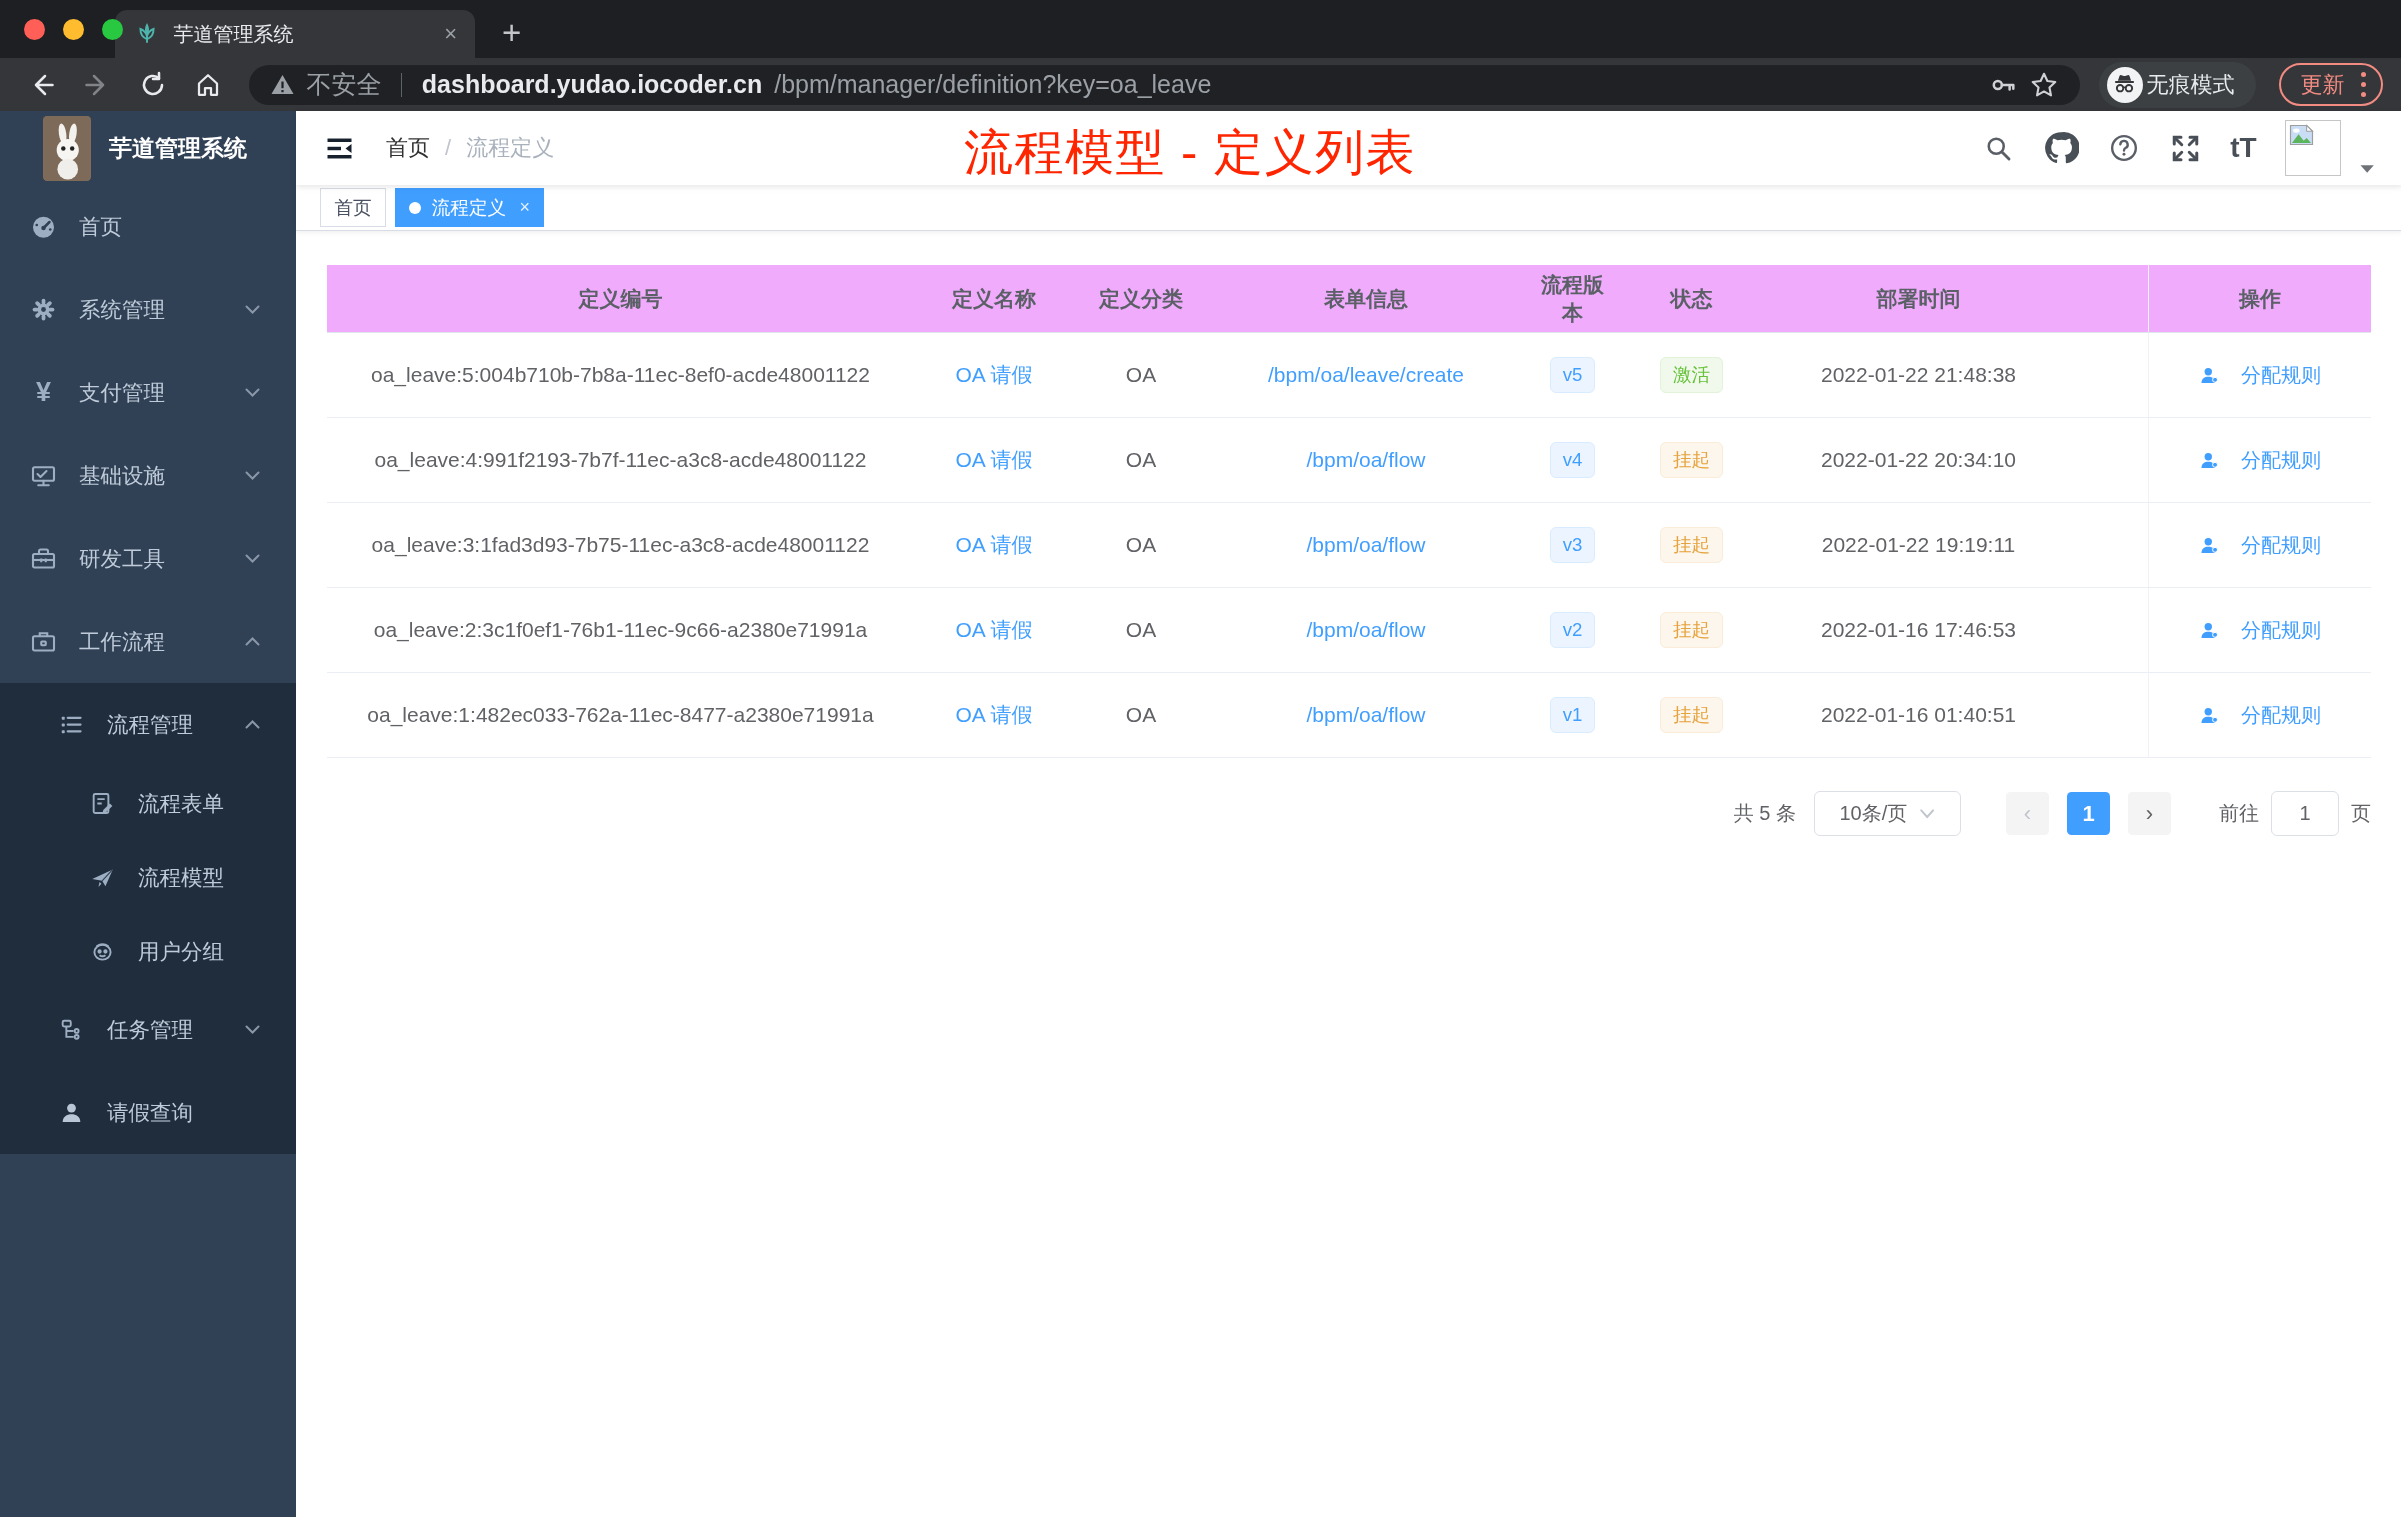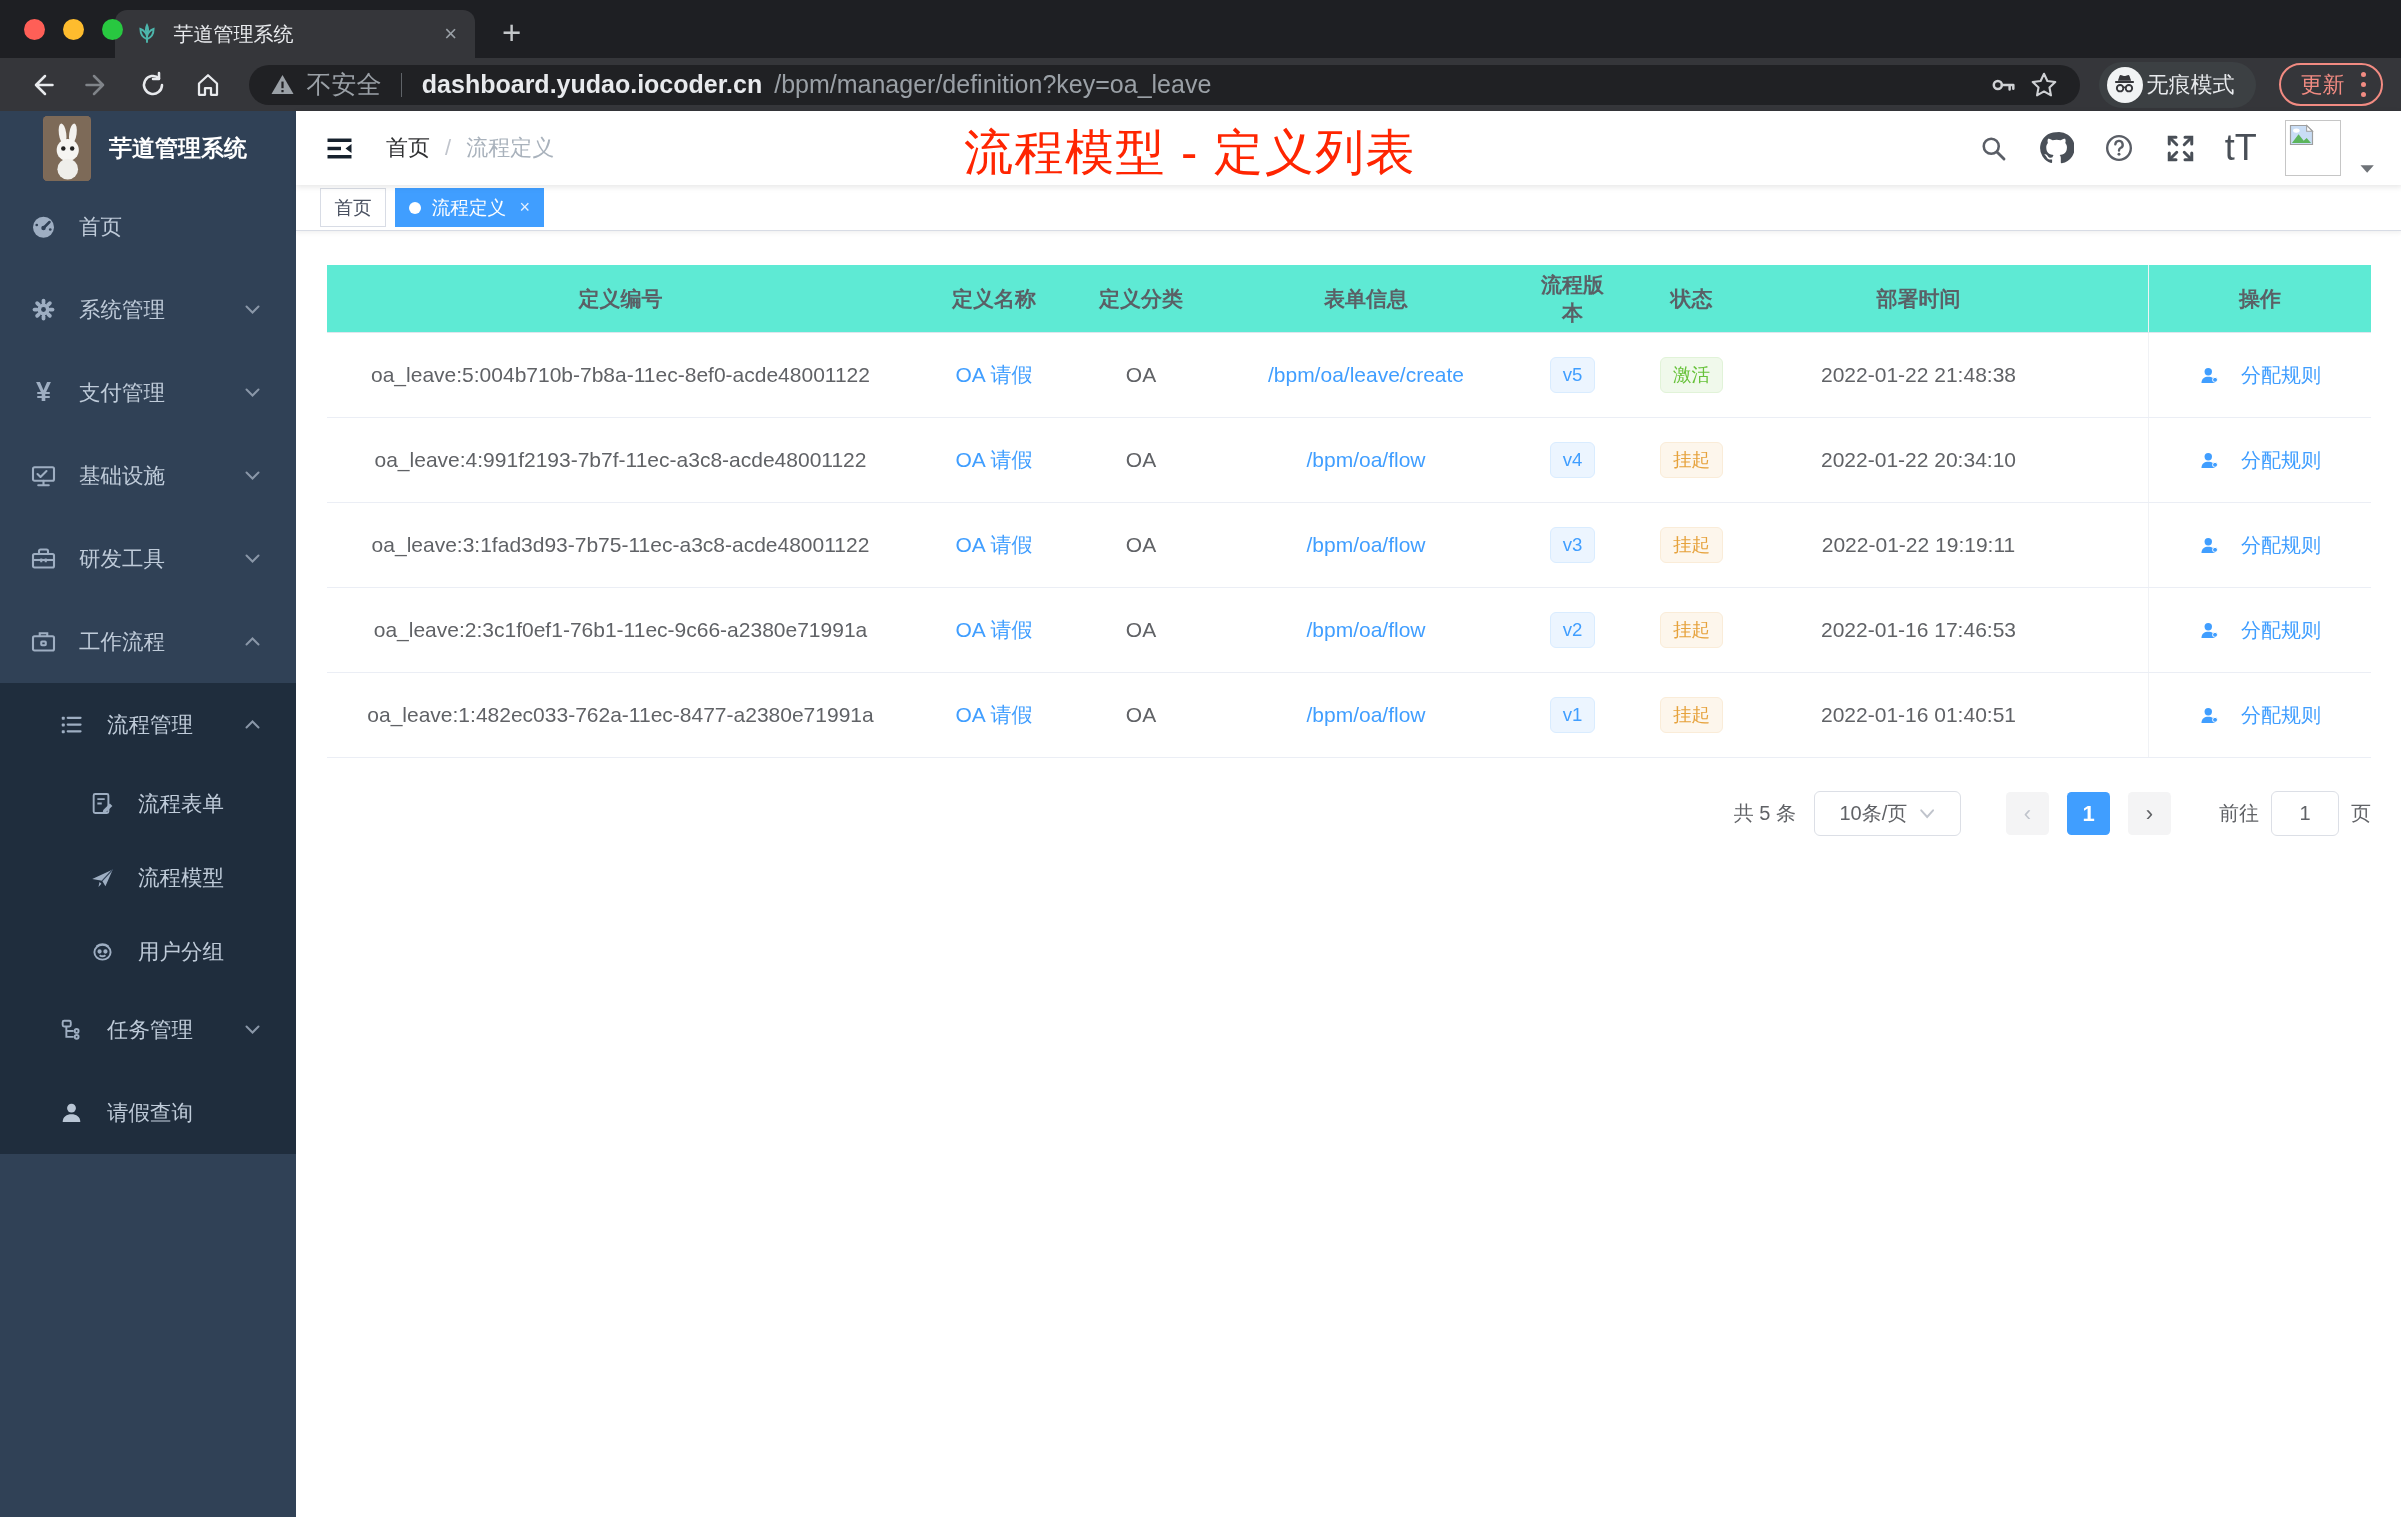--- a/index.html
+++ b/index.html
@@ -67,21 +67,21 @@
   .tag { height: 39px; display: flex; align-items: center; gap: 10.4px; padding: 0 13.4px;
     border: 1.5px solid #d8dce5; background: #fff; color: #495060; font-size: 18.6px; }
   .tag.active { background: #409eff; border-color: #409eff; color: #fff; }
   .tag-dot { width: 12px; height: 12px; background: #fff; border-radius: 50%; }
   .tag-x { font-size: 18px; opacity: .85; margin-left: 3px; }
 
   
   .content { padding: 34px 31px 0 31px; }
   .tbl { width: 2044px; font-size: 21px; color: #606266; }
   .trow { display: flex; align-items: center; height: 85px; border-bottom: 1.5px solid #ebeef5; background: #fff; }
-  .thead { height: 68px; background: #5eead4; border-bottom: 1.5px solid #dfe6ee; font-weight: 700; color: #5a6066; }
+  .thead { height: 68px; background: #f0abfc; border-bottom: 1.5px solid #dfe6ee; font-weight: 700; color: #5a6066; }
   .c { display: flex; align-items: center; justify-content: center; text-align: center; padding: 0 7.4px; flex-shrink: 0; }
   .c1 { width: 587px; } .c2 { width: 160px; } .c3 { width: 134px; } .c4 { width: 316px; }
   .c5 { width: 97px; } .c6 { width: 141px; } .c7 { width: 313px; } .cf { flex: 1; }
   .c8 { width: 223px; border-left: 1.5px solid #f0f2f5; align-self: stretch; }
   .link { color: #409eff; cursor: pointer; }
   .badge { border-radius: 6px; padding: 7.4px 12px; font-size: 18.6px; line-height: 1; }
   .badge.ver { background: #ecf5ff; border: 0.7px solid #d9ecff; color: #409eff; }
   .badge.active { background: #f0f9eb; border: 0.7px solid #e1f3d8; color: #67c23a; }
   .badge.suspended { background: #fdf6ec; border: 0.7px solid #faecd8; color: #e6a23c; }
   .action { display: flex; align-items: center; gap: 21px; color: #409eff; font-size: 20px; cursor: pointer; }
@@ -461,21 +461,21 @@
             <svg width="33" height="33" viewBox="0 0 44 44">
                 <g stroke="#494f57" stroke-width="4" fill="none" stroke-linecap="round">
                   <path d="M7 16 V7 H16"></path>
                   <path d="M28 7 H37 V16"></path>
                   <path d="M37 28 V37 H28"></path>
                   <path d="M16 37 H7 V28"></path>
                   <path d="M9 9 l8 8 M35 9 l-8 8 M35 35 l-8-8 M9 35 l8-8"></path>
                 </g>
               </svg>
           </span>
-          <span style="font-size:36px;color:#494f57;font-weight:400;">tT</span>
+          <span style="font-size:28px;color:#494f57;font-weight:700;">tT</span>
           <span class="avatar-wrap">
             <span class="avatar">
               <svg width="25" height="22" viewBox="0 0 34 30" style="margin:3px">
                   <path d="M2 2 H24 L32 10 V28 H2 Z" fill="#c9ddf5" stroke="#9e9e9e" stroke-width="1.6"></path>
                   <path d="M24 2 L32 10 H24 Z" fill="#fff" stroke="#9e9e9e" stroke-width="1.4"></path>
                   <ellipse cx="10" cy="9" rx="4.5" ry="3" fill="#fff"></ellipse>
                   <path d="M4 26 L13 14 L20 23 L24 19 L30 26 Z" fill="#5cb55c"></path>
                 </svg>
             </span>
             <span style="padding-bottom:1.5px">

